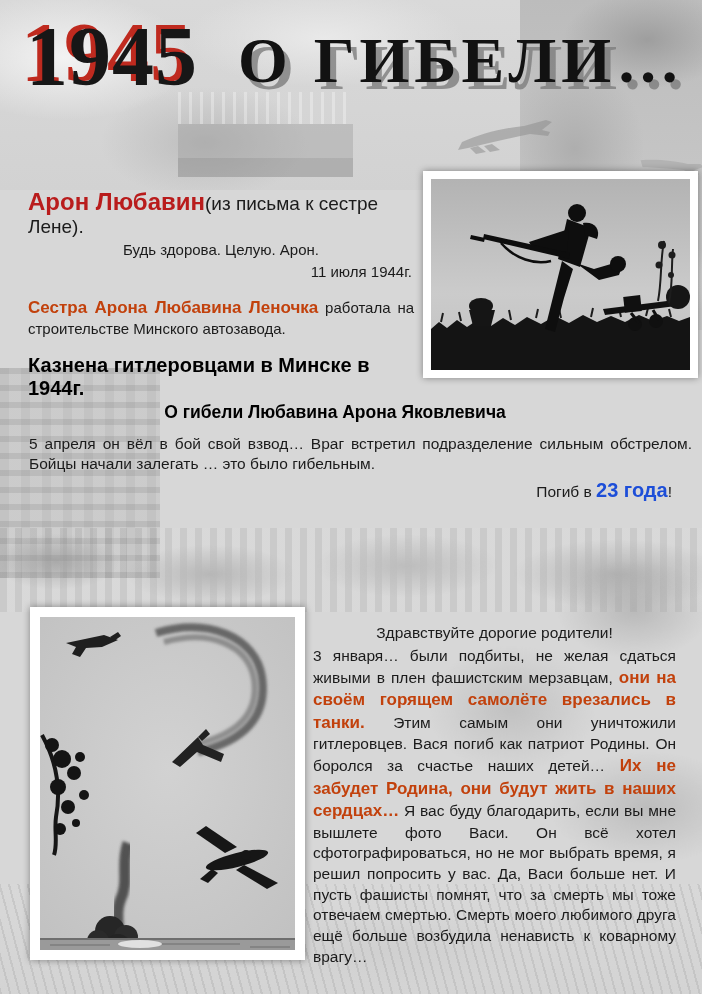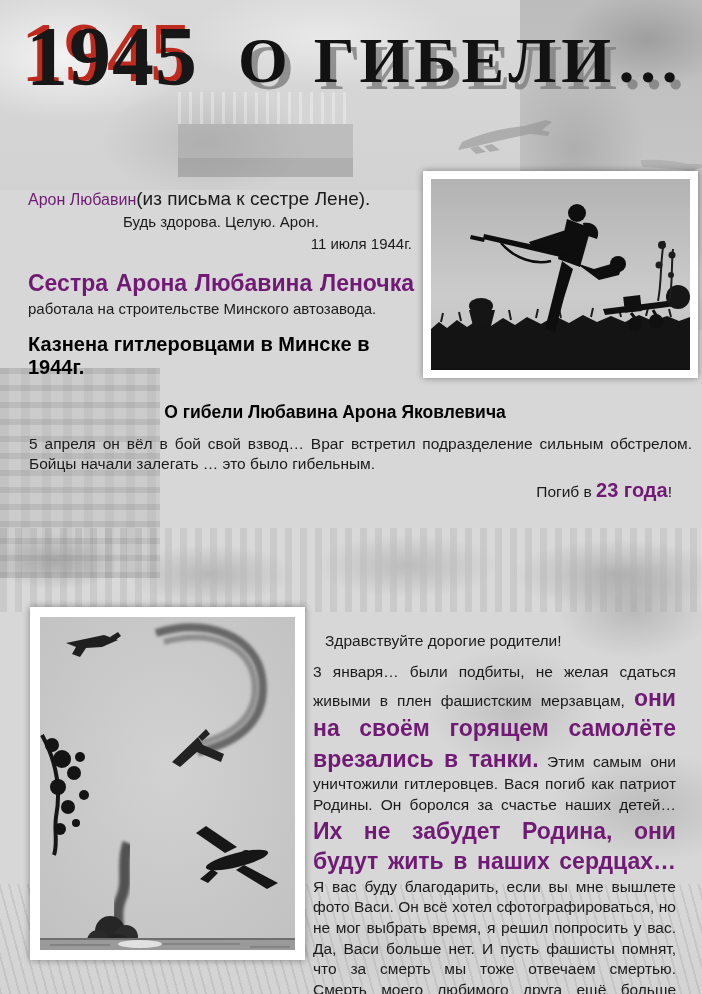--- a/index.html
+++ b/index.html
@@ -49,36 +49,36 @@
   .bg-plane2{left:636px;top:150px;width:70px;height:34px;opacity:.4;transform:rotate(18deg);}
   
   .years{position:absolute;left:26px;top:18px;font-family:"Liberation Serif",serif;
     font-weight:bold;font-size:84px;line-height:78px;color:#171717;
     text-shadow:-5px -4px 0 #bf2a1f;letter-spacing:1px;}
   .main-title{position:absolute;left:238px;top:26px;font-family:"Liberation Serif",serif;
     font-weight:bold;font-size:64px;line-height:70px;color:#121212;letter-spacing:5px;
     text-shadow:6px 7px 0 rgba(125,125,125,.8);}
   
   .col-left{position:absolute;left:28px;top:188px;width:386px;}
-  .aron-name{font-size:16px;font-weight:normal;color:#701a75;}
+  .aron-name{font-size:24px;font-weight:bold;color:#b91c1c;}
   .aron-suffix{font-size:19px;font-weight:normal;color:#1b1b1b;}
   .p-body{font-size:15px;line-height:1.33;text-align:justify;margin:6px 0 0 0;}
   .signoff{font-size:15px;text-align:center;margin-top:3px;}
   .letter-date{font-size:15px;text-align:right;margin-top:5px;padding-right:2px;}
   .sister-p{font-size:15px;line-height:1.3;text-align:justify;margin-top:17px;}
-  .b19{font-size:23px;font-weight:bold;color:#701a75;}
-  .b20{font-size:20px;font-weight:bold;color:#701a75;}
+  .b19{font-size:17px;font-weight:bold;color:#c2410c;}
+  .b20{font-size:20px;font-weight:bold;color:#1d4ed8;}
   .executed{font-size:20px;font-weight:bold;color:#000;margin-top:3px;}
   .heading-band{position:absolute;left:0;top:402px;width:670px;text-align:center;
     font-size:17.5px;font-weight:bold;color:#000;}
   .col-mid{position:absolute;left:29px;top:434px;width:663px;}
   .mid-p{font-size:15.5px;line-height:1.28;text-align:justify;margin:0 0 4px 0;}
   .age-line{font-size:15.5px;text-align:right;padding-right:20px;margin-top:5px;}
   .col-right{position:absolute;left:313px;top:620px;width:363px;}
-  .greeting{font-size:15.5px;margin:12px;}
+  .greeting{font-size:15.5px;text-align:center;margin:4px;}
   .headline{font-size:20.5px;line-height:1.22;font-weight:bold;color:#000;text-align:justify;margin:3px 0 2px 0;}
   .letter-body{font-size:15.5px;line-height:1.33;text-align:justify;margin:0;}
   
   .photo{position:absolute;background:#fff;box-sizing:border-box;
     box-shadow:0 0 7px rgba(0,0,0,.4);}
   .photo svg{display:block;width:100%;height:100%;}
   .photo-attack{left:423px;top:171px;width:275px;height:207px;padding:8px;}
   .photo-air{left:30px;top:607px;width:275px;height:353px;padding:10px;}
 </style>
 </head>

